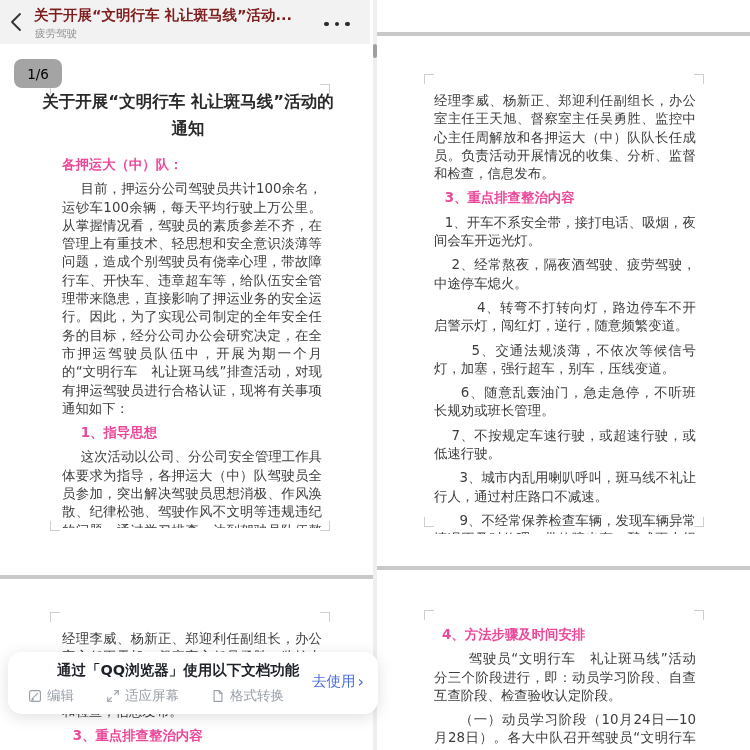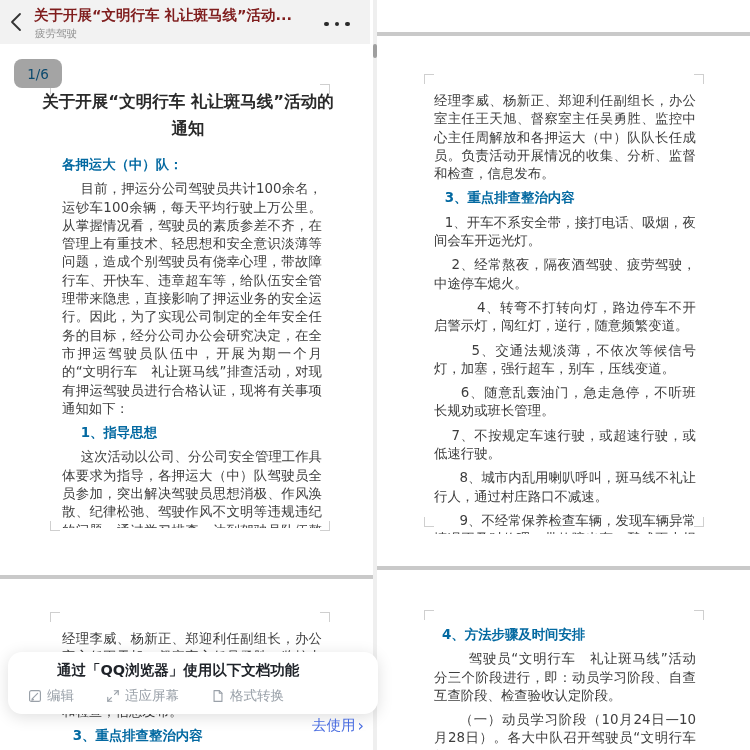--- a/index.html
+++ b/index.html
@@ -18,28 +18,28 @@
   .scroll-dash{position:absolute;left:373px;top:44px;width:4px;height:14px;border-radius:2px;background:#9f9f9f;z-index:6;}
   
   .header{position:absolute;left:0;top:0;width:370px;height:44px;background:#f2f2f2;z-index:10;}
   .back-btn{position:absolute;left:8px;top:11px;width:18px;height:22px;cursor:pointer;}
   .hdr-title{position:absolute;left:34px;top:6px;width:284px;font-size:14.5px;font-weight:700;color:#7f1d1d;white-space:nowrap;overflow:hidden;}
   .hdr-sub{position:absolute;left:35px;top:27px;font-size:10.5px;color:#8f8f8f;}
   .more-btn{position:absolute;left:324px;top:18px;width:32px;height:12px;display:flex;gap:6px;align-items:center;cursor:pointer;}
   .more-btn i{width:4.5px;height:4.5px;border-radius:50%;background:#2b2b2b;}
   
   .page-badge{position:absolute;left:14px;top:59px;width:48px;height:29px;background:#a4a4a4;border-radius:8px;
-    color:#0c4a6e;font-size:13.5px;display:flex;align-items:center;justify-content:center;z-index:8;}
+    color:#000000;font-size:13.5px;display:flex;align-items:center;justify-content:center;z-index:8;}
   
   .doc-title{position:absolute;left:30px;top:88px;width:316px;text-align:center;
     font-size:16.5px;font-weight:700;color:#2a2a2a;line-height:27px;z-index:2;}
   .txt{position:absolute;font-size:13.4px;line-height:18.3px;color:#3d3d3d;font-weight:500;
     text-align:justify;overflow:hidden;z-index:2;}
   .txt p{margin:6px;}
-  .txt .b{font-weight:700;color:#0369a1;}
+  .txt .b{font-weight:700;color:#ec4899;}
   .p1-block{left:56px;top:150px;width:272px;height:378px;}
   .p2-left-block{left:56px;top:624px;width:272px;height:126px;z-index:2;}
   .p2-right-block{left:428px;top:86px;width:274px;height:448px;}
   .p3-right-block{left:428px;top:620px;width:274px;height:130px;}
   .i06{text-indent:0.6em;} .i08{text-indent:0.8em;} .i13{text-indent:1.3em;}
   .i14{text-indent:1.4em;} .i19{text-indent:1.9em;}
   .i20{text-indent:2.0em;} .i26{text-indent:2.6em;} .i28{text-indent:2.8em;} .i32{text-indent:3.2em;}
   
   .cm{position:absolute;width:9px;height:9px;z-index:1;}
   .cm-tl{border-top:1px solid #cfcfcf;border-left:1px solid #cfcfcf;}
@@ -48,21 +48,21 @@
   .cm-br{border-bottom:1px solid #cfcfcf;border-right:1px solid #cfcfcf;}
   
   .promo-card{position:absolute;left:8px;top:652px;width:370px;height:62px;background:#ffffff;
     border-radius:14px;box-shadow:0 3px 16px rgba(0,0,0,0.13);z-index:20;}
   .promo-title{position:absolute;left:20px;top:9px;font-size:14.5px;font-weight:600;color:#1f2329;white-space:nowrap;margin-left:29px;}
   .promo-features{position:absolute;left:20px;top:35px;display:flex;gap:32px;align-items:center;
     color:#9aa1a9;font-size:13.5px;white-space:nowrap;}
   .feature{display:flex;align-items:center;gap:5px;cursor:pointer;}
   .feature svg{display:block;}
   .promo-action{position:absolute;right:14px;top:20px;font-size:14.5px;color:#4a6de0;
-    display:flex;align-items:flex-end;gap:2px;cursor:pointer;white-space:nowrap;margin-top:44px;}
+    display:flex;align-items:flex-end;gap:2px;cursor:pointer;white-space:nowrap;}
   .promo-action .chev{font-size:16px;line-height:1;transform:translateY(-1px);}
 </style>
 </head>
 <body>
 
 <div class="seam"></div>
 
 <div class="sep sep-left"></div>
 <div class="sep sep-right-top"></div>
 <div class="sep sep-right-bottom"></div>
@@ -121,21 +121,21 @@
 
 <div class="txt p2-right-block">
   <p>经理李威、杨新正、郑迎利任副组长，办公室主任王天旭、督察室主任吴勇胜、监控中心主任周解放和各押运大（中）队队长任成员。负责活动开展情况的收集、分析、监督和检查，信息发布。</p>
   <p class="b i08">3、重点排查整治内容</p>
   <p class="i08">1、开车不系安全带，接打电话、吸烟，夜间会车开远光灯。</p>
   <p class="i13">2、经常熬夜，隔夜酒驾驶、疲劳驾驶，中途停车熄火。</p>
   <p class="i32">4、转弯不打转向灯，路边停车不开启警示灯，闯红灯，逆行，随意频繁变道。</p>
   <p class="i28">5、交通法规淡薄，不依次等候信号灯，加塞，强行超车，别车，压线变道。</p>
   <p class="i20">6、随意乱轰油门，急走急停，不听班长规劝或班长管理。</p>
   <p class="i13">7、不按规定车速行驶，或超速行驶，或低速行驶。</p>
-  <p class="i19">8、城市内乱用喇叭呼叫，斑马线不礼让行人，通过村庄路口不减速。</p>
+  <p class="i19">3、城市内乱用喇叭呼叫，斑马线不礼让行人，通过村庄路口不减速。</p>
   <p class="i19">9、不经常保养检查车辆，发现车辆异常情况不及时修理，带故障出车，酿成更大损失。</p>
 
 </div>
 
 <div class="cm cm-tl" style="left:424px;top:610px;"></div>
 <div class="cm cm-tr" style="left:694px;top:610px;"></div>
 
 <div class="txt p3-right-block">
   <p class="b i06">4、方法步骤及时间安排</p>
   <p class="i26">驾驶员“文明行车　礼让斑马线”活动分三个阶段进行，即：动员学习阶段、自查互查阶段、检查验收认定阶段。</p>

